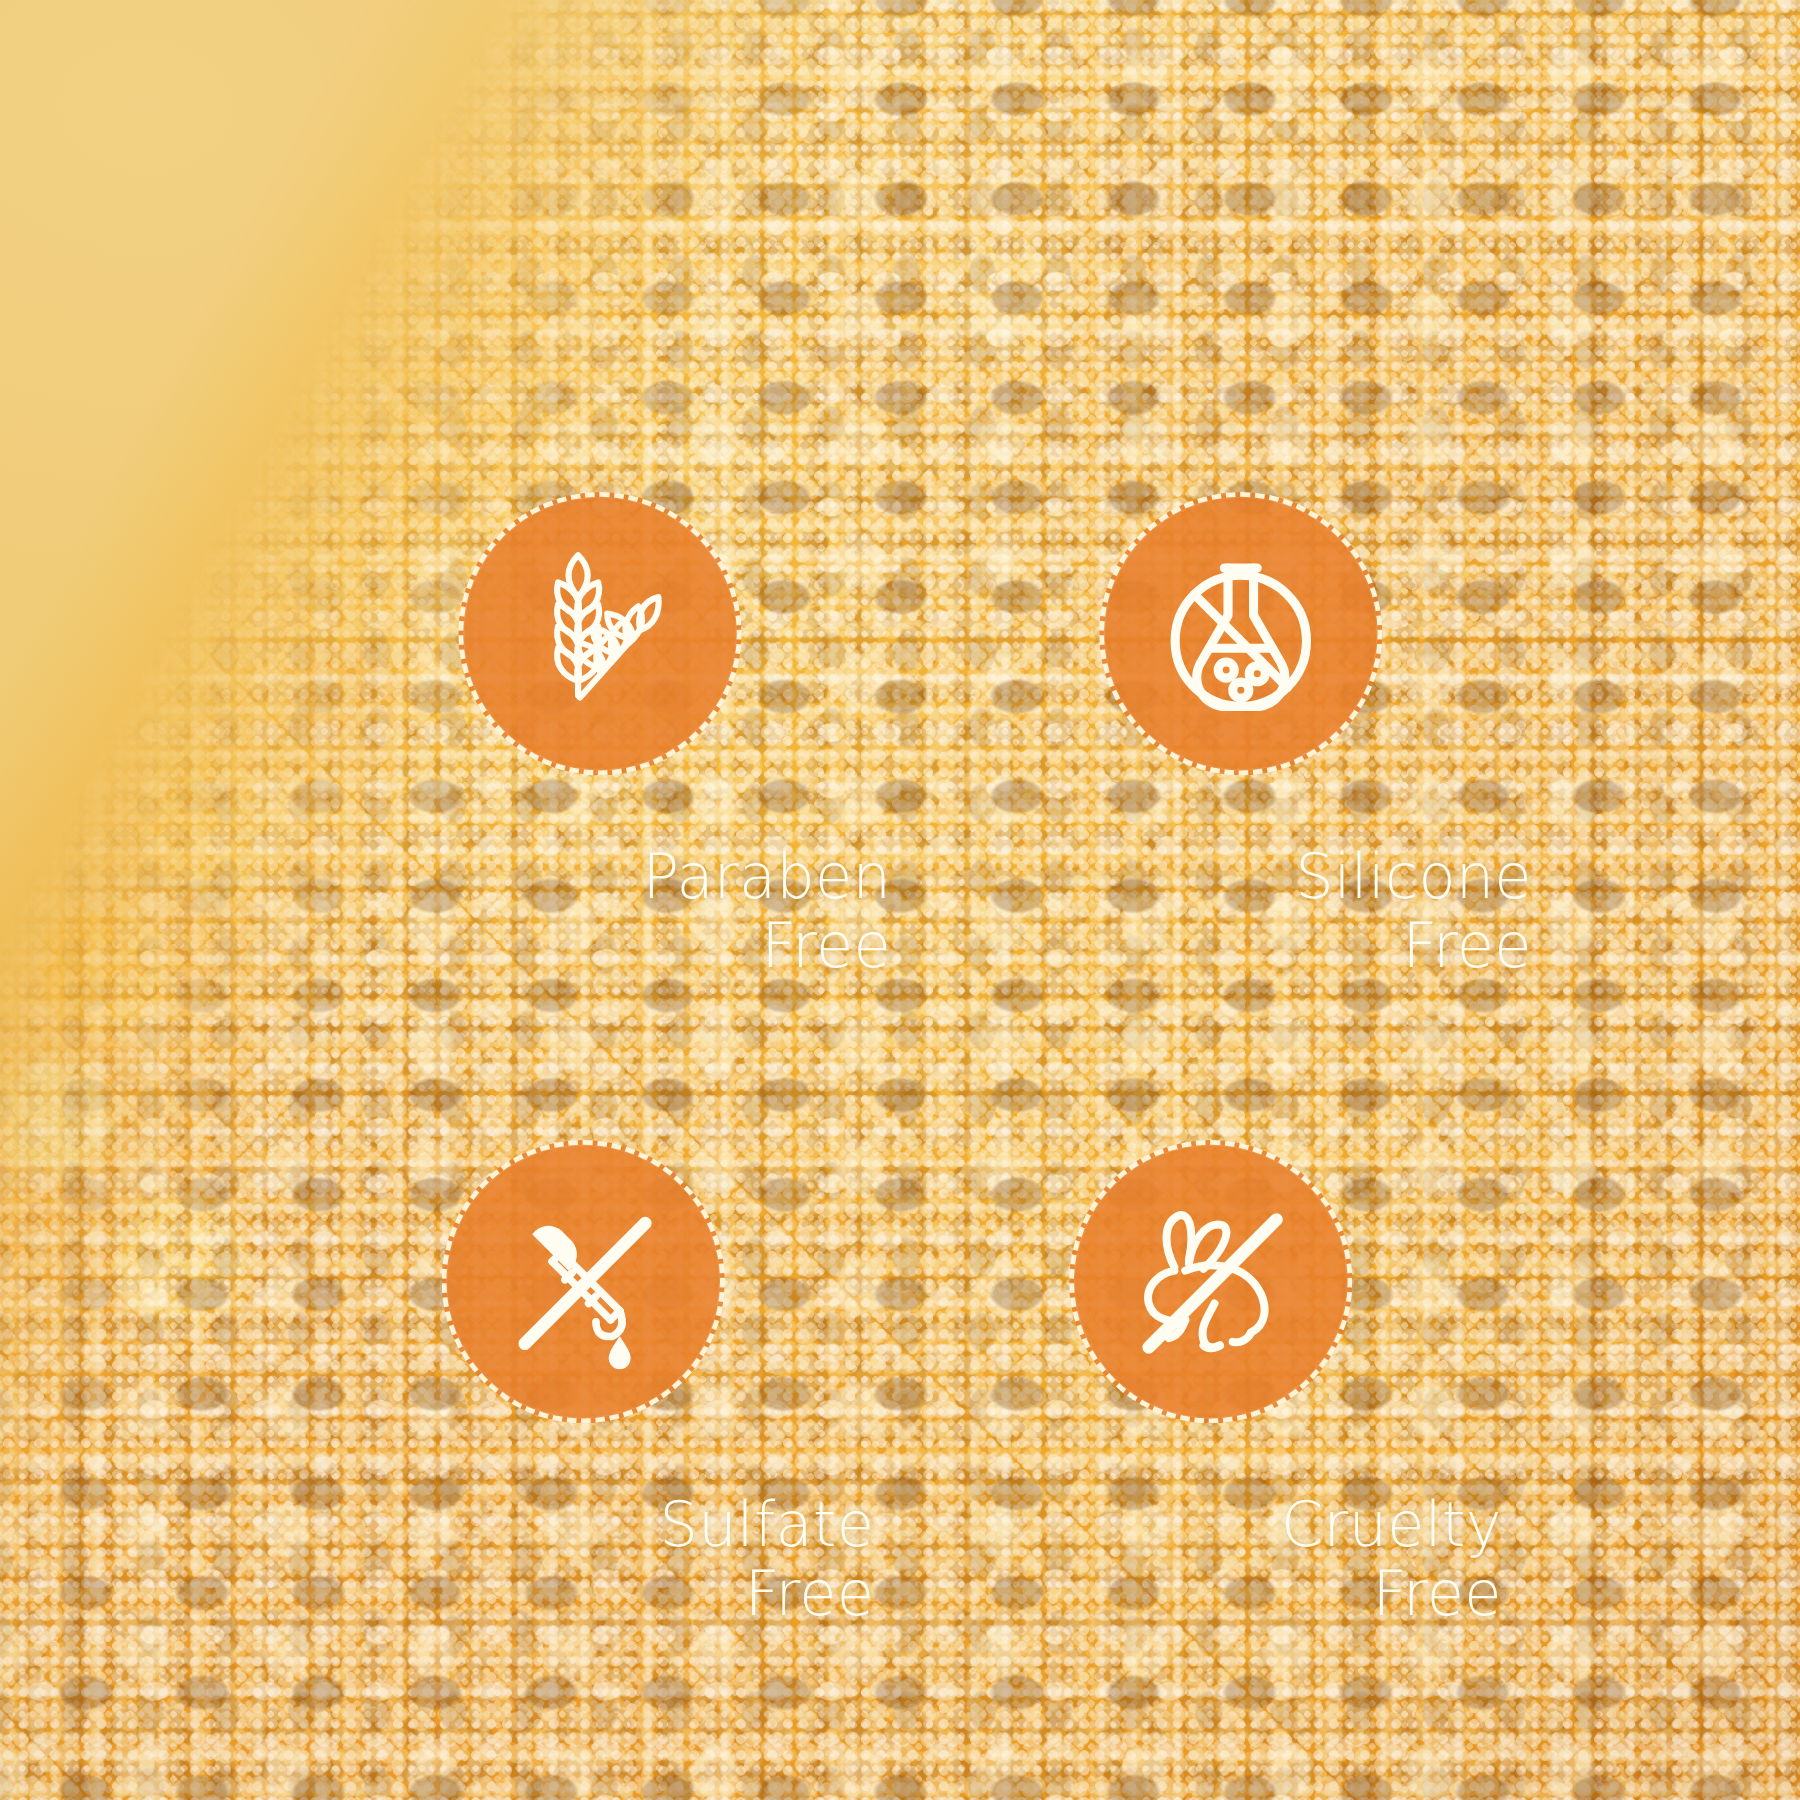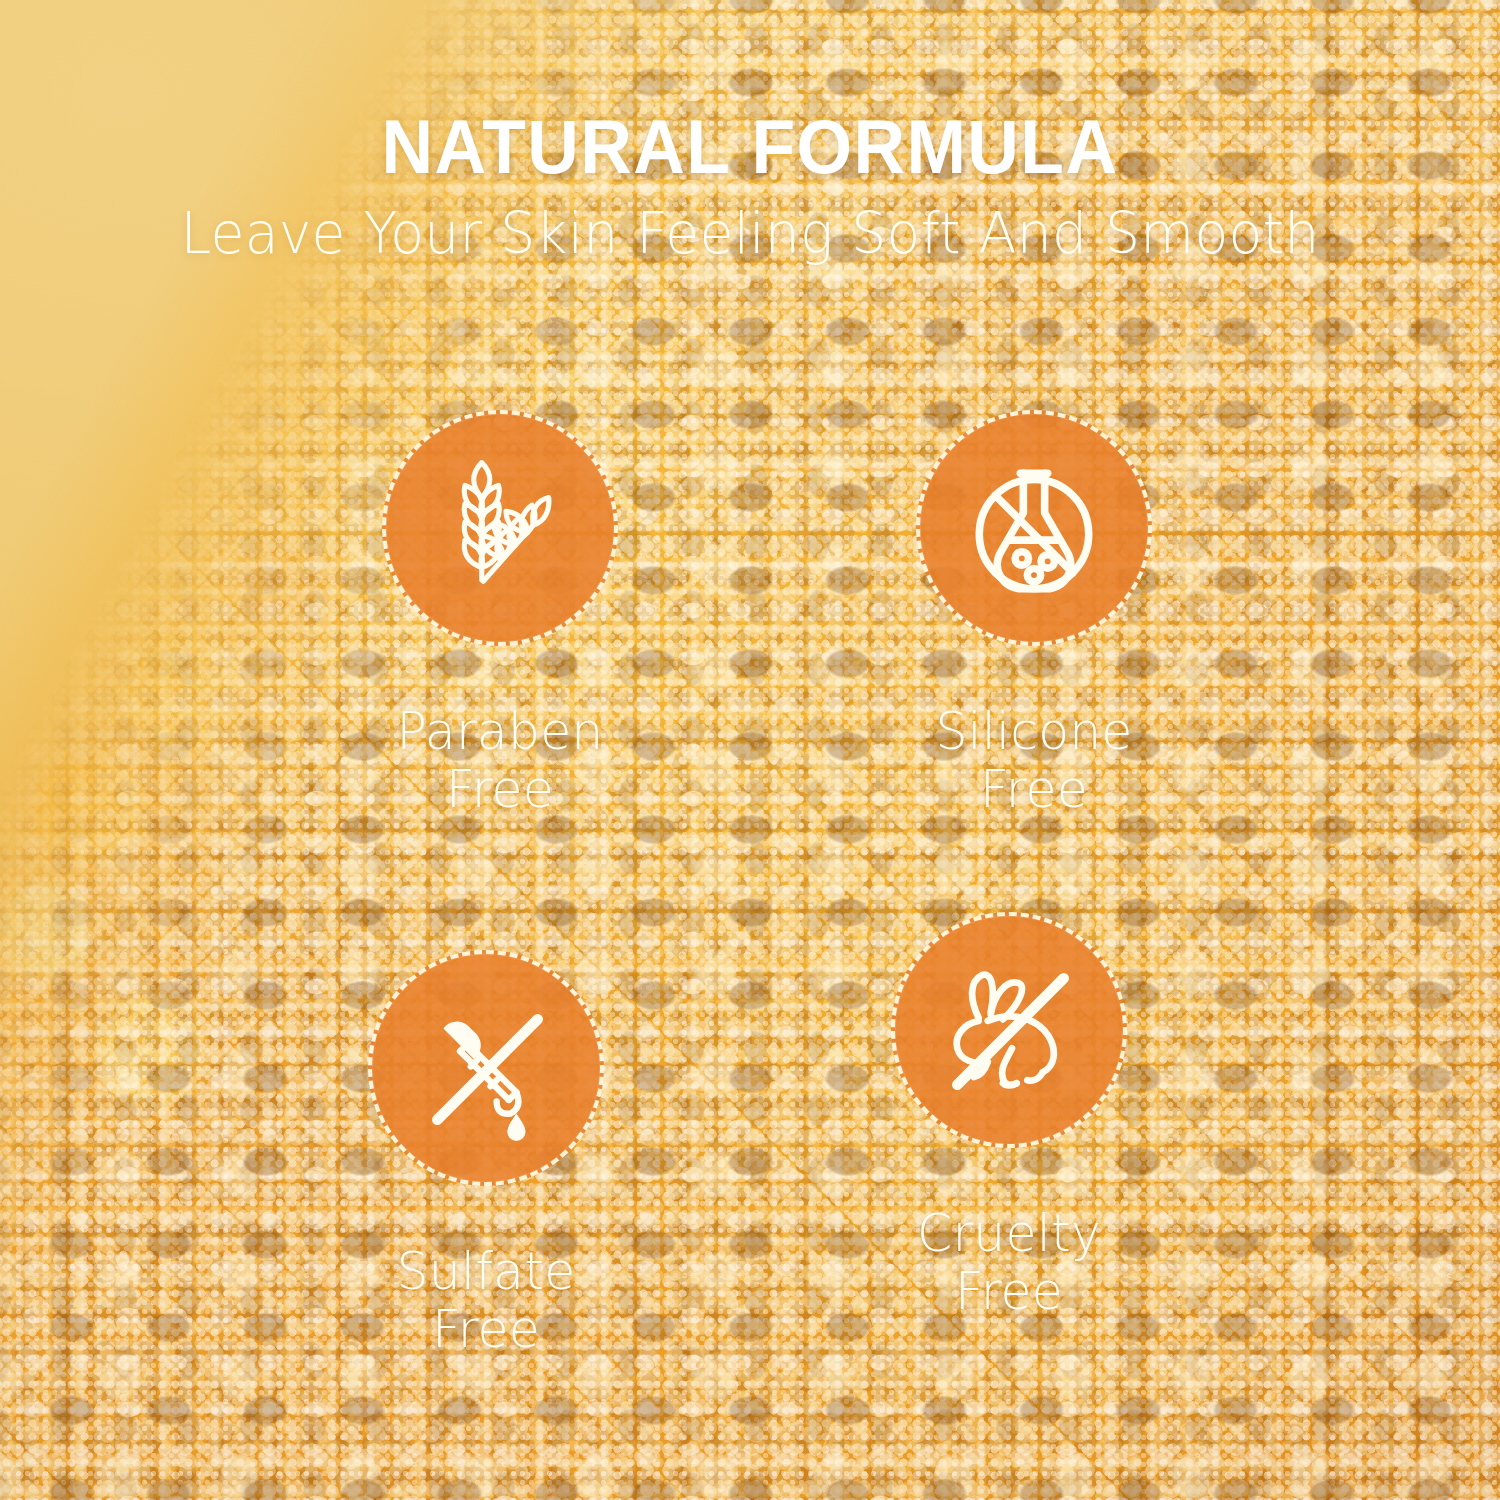--- a/index.html
+++ b/index.html
@@ -123,25 +123,25 @@
     font-weight:300;font-size:57px;letter-spacing:.2px;
     line-height:1.05;
     transform:scaleX(.97);
     text-shadow:0 2px 9px rgba(150,90,15,.22);
   }
 
   
   .grid{
     position:absolute;left:0;right:0;top:0;height:1500px;z-index:5;
   }
-  .cell{position:absolute;width:500px;text-align:center;}
+  .cell{position:absolute;width:500px;text-align:right;}
   .cell.c0{left:250px;top:410px;}
   .cell.c1{left:784px;top:410px;}
   .cell.c2{left:236px;top:950px;}
-  .cell.c3{left:759px;top:912px;}
+  .cell.c3{left:759px;top:950px;}
 
   .badge{
     width:236px;height:236px;margin:0 auto;
     border-radius:50%;
     background:rgba(232,126,42,.88);
     border:4px dashed #fdf3d6;
     box-sizing:border-box;
     display:flex;align-items:center;justify-content:center;
     box-shadow:0 0 0 1px rgba(255,255,255,.10) inset;
   }
@@ -165,24 +165,20 @@
 
   <div class="backdrop"></div>
   <div class="scrub"></div>
   <div class="scrub-edge"></div>
   <div class="grain"></div>
   <div class="grain g2"></div>
   <div class="grain g3"></div>
   <div class="flecks"></div>
   <div class="vignette"></div>
 
-  <div class="head">
-    <h1 class="title">NATURAL FORMULA</h1>
-    <p class="subtitle">Leave Your Skin Feeling Soft And Smooth</p>
-  </div>
 
   <div class="grid">
 
     <div class="cell c0">
       <div class="badge">
         <span>
           <svg viewBox="0 0 100 100" fill="none" stroke="#fffdf2" stroke-width="3.4" stroke-linecap="round" stroke-linejoin="round">
 
             <path d="M38 84 L38 30"></path>
             <path d="M38 30 c-7 -8 -7 -16 0 -23 c7 7 7 15 0 23z"></path>

